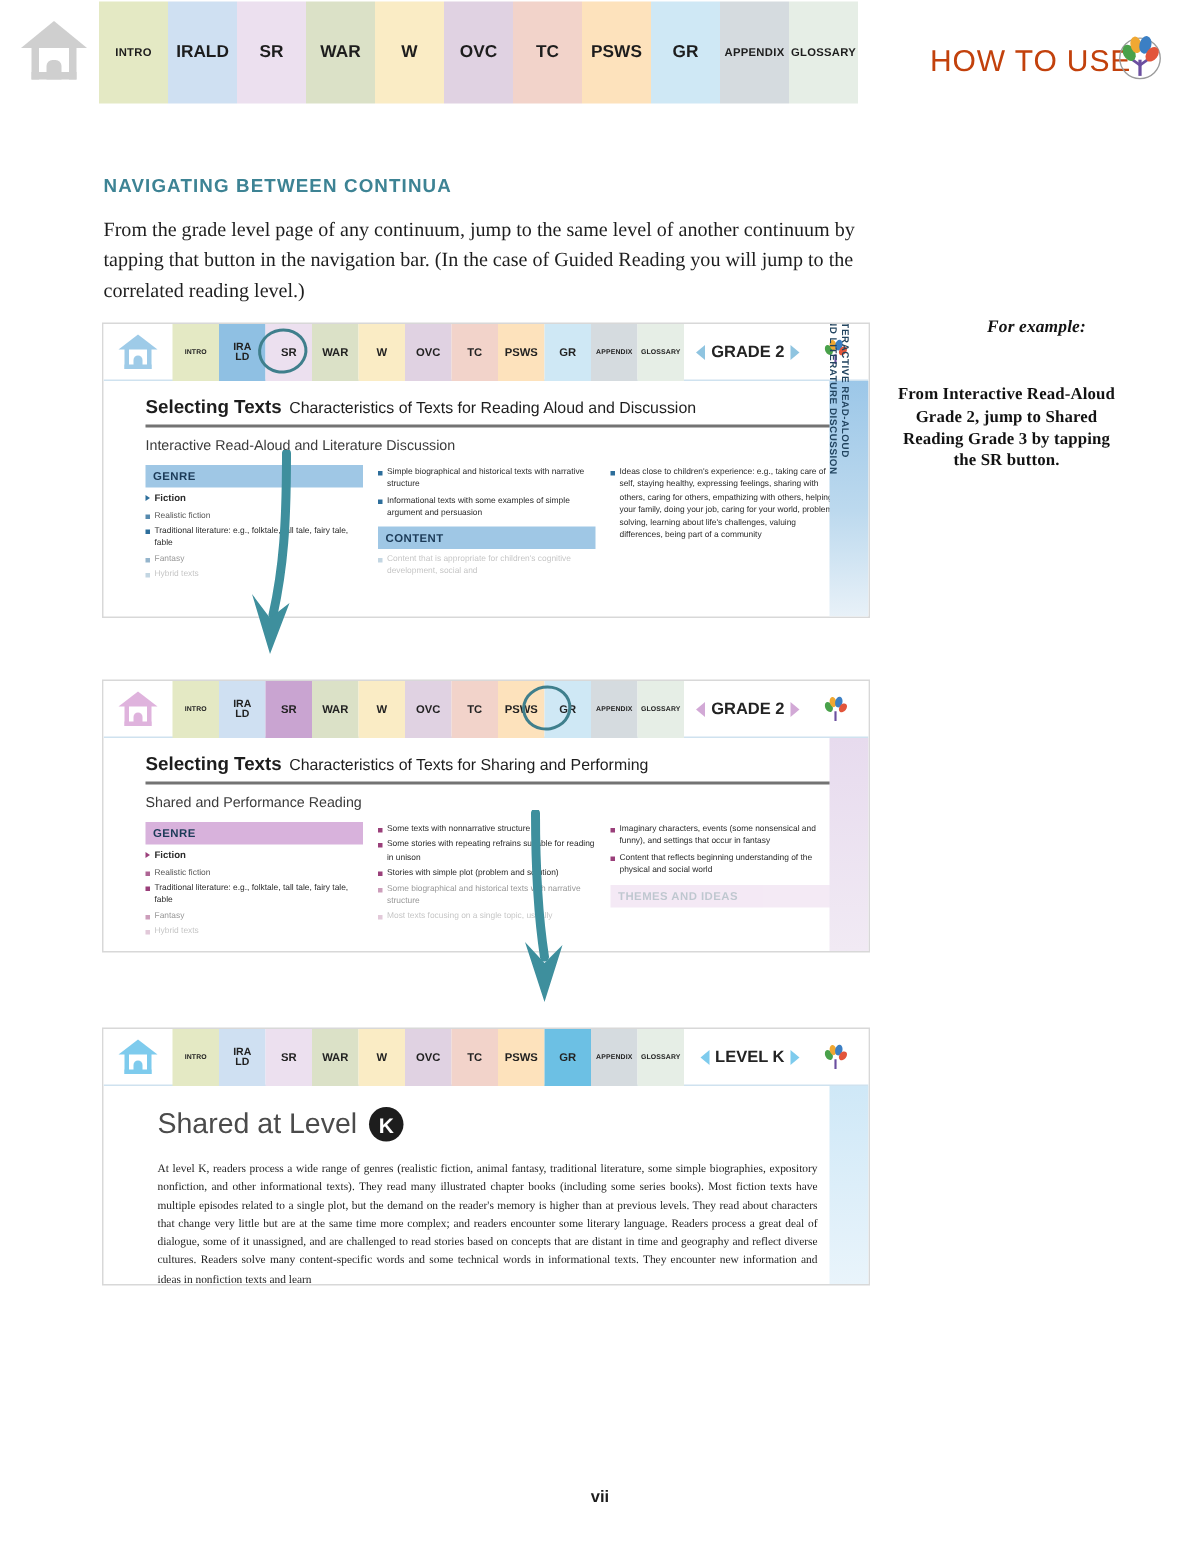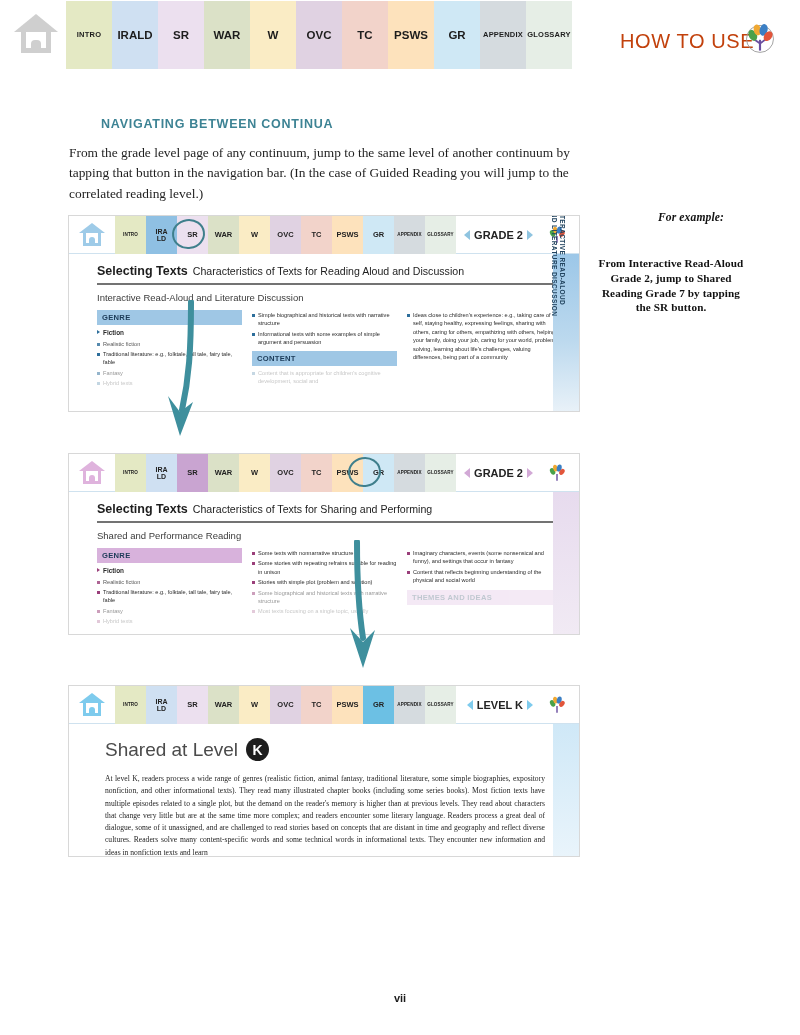--- a/index.html
+++ b/index.html
@@ -49,21 +49,20 @@
     font-size: 20px; letter-spacing: .6px; color: #c2410c;
   }
   .logo { position: absolute; left: 742px; top: 20px; width: 36px; height: 36px; }
 
   
   .section-title {
     position: absolute; left: 69px; top: 117px;
     font-family: "Liberation Sans", sans-serif;
     font-size: 12.5px; font-weight: bold; letter-spacing: .75px;
     color: #3d8394;
-    margin-left: 32px;
   }
   .intro-para {
     position: absolute; left: 69px; top: 143px; width: 505px;
     font-size: 13.4px; line-height: 1.52; color: #1e1e1e;
   }
 
   
   .panel {
     position: absolute; left: 69px; width: 510px;
     background: #fff;
@@ -558,16 +557,16 @@
     <path d="M36 2 C36 50, 34 78, 27 110" stroke="#3e8f9d" stroke-width="6" fill="none" stroke-linecap="round"></path>
     <path d="M13 96 L25 136 L38 102 L25 112 Z" fill="#3e8f9d"></path>
   </svg>
 
   <svg class="arrow-svg" style="left:325px; top:540px;" width="70" height="145" viewBox="0 0 70 145">
     <path d="M32 2 C32 44, 34 72, 38 98" stroke="#3e8f9d" stroke-width="6" fill="none" stroke-linecap="round"></path>
     <path d="M25 88 L38 128 L50 90 L38 102 Z" fill="#3e8f9d"></path>
   </svg>
 
   <div class="cap it" style="left:596px; top:210px; width:190px;">For example:</div>
-  <div class="cap" style="left:596px; top:256px; width:150px;">From Interactive Read-Aloud Grade 2, jump to Shared Reading Grade 7 by tapping the SR button.</div>
+  <div class="cap" style="left:596px; top:256px; width:150px;">From Interactive Read-Aloud Grade 2, jump to Shared Reading Grade 3 by tapping the SR button.</div>
 
   <div class="folio">vii</div>
 </div>
 
 </body></html>

